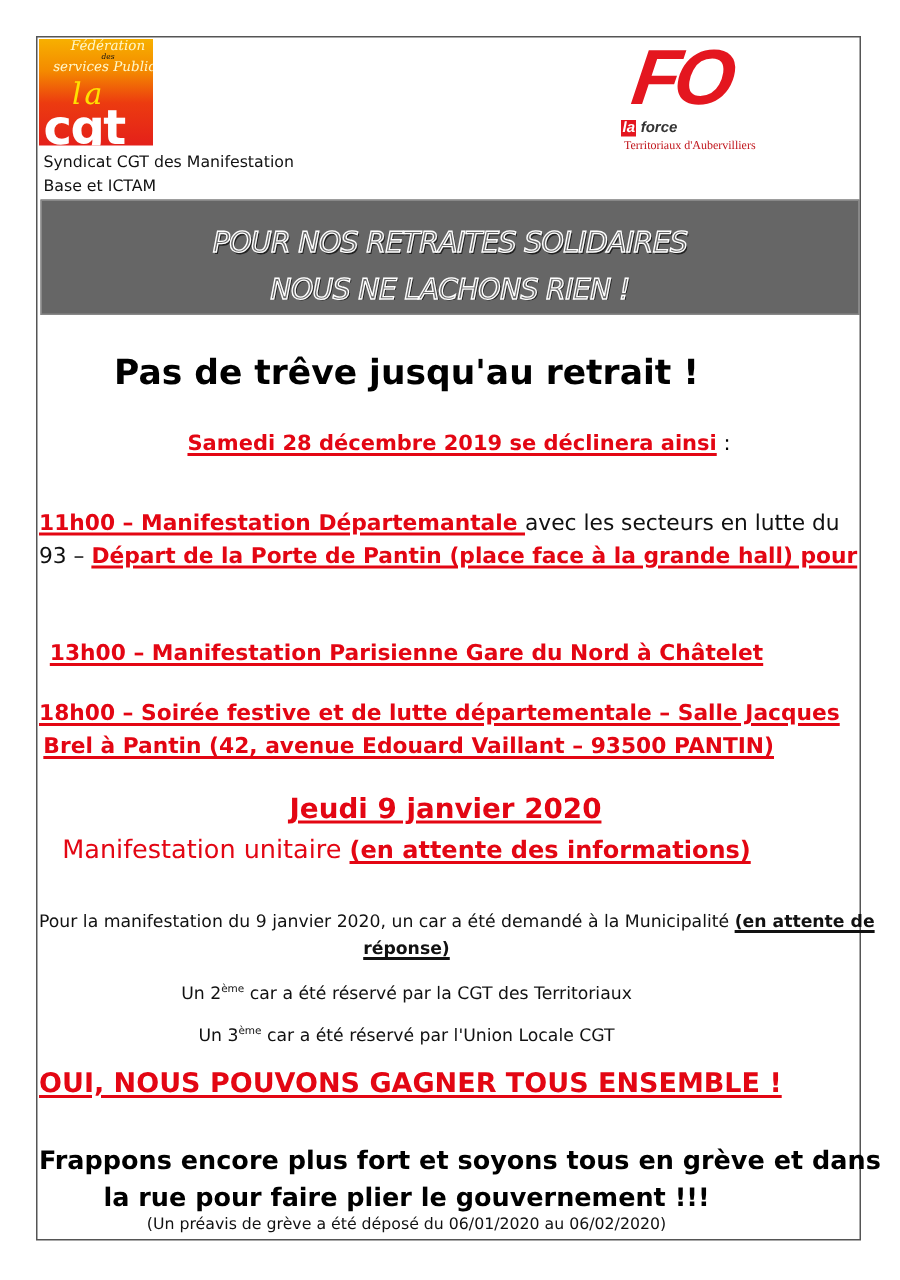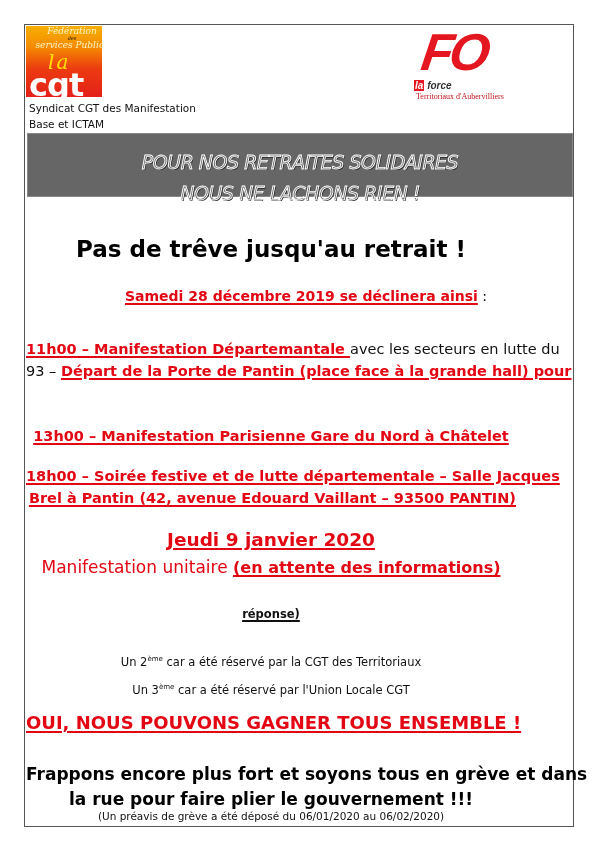--- a/index.html
+++ b/index.html
@@ -34,21 +34,21 @@
                    transform: skewX(-8deg); }
     .fo-logo .tag { position: absolute; left: 2px; top: 50px; font-family: "Liberation Sans", sans-serif;
                     font-weight: bold; font-style: italic; font-size: 10px; line-height: 11px; }
     .fo-logo .tag .a { background: #e4161f; color: #fff; padding: 0 1px; }
     .fo-logo .tag .b { color: #333; }
     .fo-logo .tag .c { color: #7a7a9c; }
     .fo-logo .sub { position: absolute; left: 4px; top: 62px; color: #c0141b;
                     font-family: "Liberation Serif", serif; font-size: 8px; line-height: 9px; white-space: nowrap; }
 
     
-    .band { position: absolute; left: 27px; top: 133px; width: 546px; height: 64px;
+    .band { position: absolute; left: 27px; top: 133px; width: 546px; height: 77px;
             background: #666666; border: 1px solid #888; box-sizing: border-box;
             text-align: center; }
     .band .line { font-family: "DejaVu Sans", sans-serif; font-style: italic; font-size: 19px;
                   color: #6a6a6a; -webkit-text-stroke: 0.9px #ffffff;
                   text-shadow: 1px 1px 0 #222; letter-spacing: -0.5px; }
     .band .l1 { position: absolute; left: 0; right: 0; top: 17px; }
     .band .l2 { position: absolute; left: 0; right: 0; top: 48px; }
 
     .c { position: absolute; left: 26px; width: 490px; text-align: center; white-space: nowrap; }
     .red { color: #e30613; }
@@ -58,21 +58,21 @@
     .title { top: 236px; font-size: 23px; font-weight: bold; }
     .sat { top: 288px; font-size: 14px; font-weight: bold; padding-left: 35px; }
     .sat .colon { color: #000; text-decoration: none; font-weight: normal; }
 
     .p { font-size: 14.5px; line-height: 22px; }
     .ev1 { top: 338px; }
     .ev2 { top: 425px; }
     .ev3 { top: 465px; text-align: right; }
     .black { color: #111; font-weight: normal; text-decoration: none; }
 
-    .jeudi { top: 529px; font-size: 18.5px; font-weight: bold; }
+    .jeudi { top: 529px; font-size: 18.5px; font-weight: bold; padding-left: 26px; }
     .unit { top: 557px; font-size: 17px; }
 
     .small { font-size: 11.5px; line-height: 18px; color: #111; }
     .car1 { top: 605px; }
     .car2 { top: 650px; }
     .car3 { top: 678px; }
     sup { font-size: 7px; vertical-align: 5px; }
 
     .oui { top: 712px; font-size: 18px; font-weight: bold; }
     .frap { top: 762px; font-size: 17px; font-weight: bold; line-height: 25px; }
@@ -125,20 +125,21 @@
 
 <div class="c p ev3">
   <div><span class="red u b">18h00 – Soirée festive et de lutte départementale – Salle Jacques</span></div>
   <div><span class="red u b">Brel à Pantin (42, avenue Edouard Vaillant – 93500 PANTIN)</span></div>
 </div>
 
 <div class="c jeudi"><span class="red u">Jeudi 9 janvier 2020</span></div>
 <div class="c unit red"><span>Manifestation unitaire </span><span class="u b" style="font-size:16px;">(en attente des informations)</span></div>
 
 <div class="c small car1">
+  <div><span>Pour la manifestation du 9 janvier 2020, un car a été demandé  à la Municipalité </span><span class="u b">(en attente de</span></div>
   <div><span class="u b">réponse)</span></div>
 </div>
 <div class="c small car2"><span>Un 2</span><sup>ème</sup><span> car a été réservé par la CGT des Territoriaux</span></div>
 <div class="c small car3"><span>Un 3</span><sup>ème</sup><span> car a été réservé par l'Union Locale CGT</span></div>
 
 <div class="c oui"><span class="red u">OUI, NOUS POUVONS GAGNER TOUS ENSEMBLE !</span></div>
 <div class="c frap">
   <div>Frappons encore plus fort et soyons tous  en grève et dans</div>
   <div>la rue pour faire plier le gouvernement !!!</div>
 </div>

